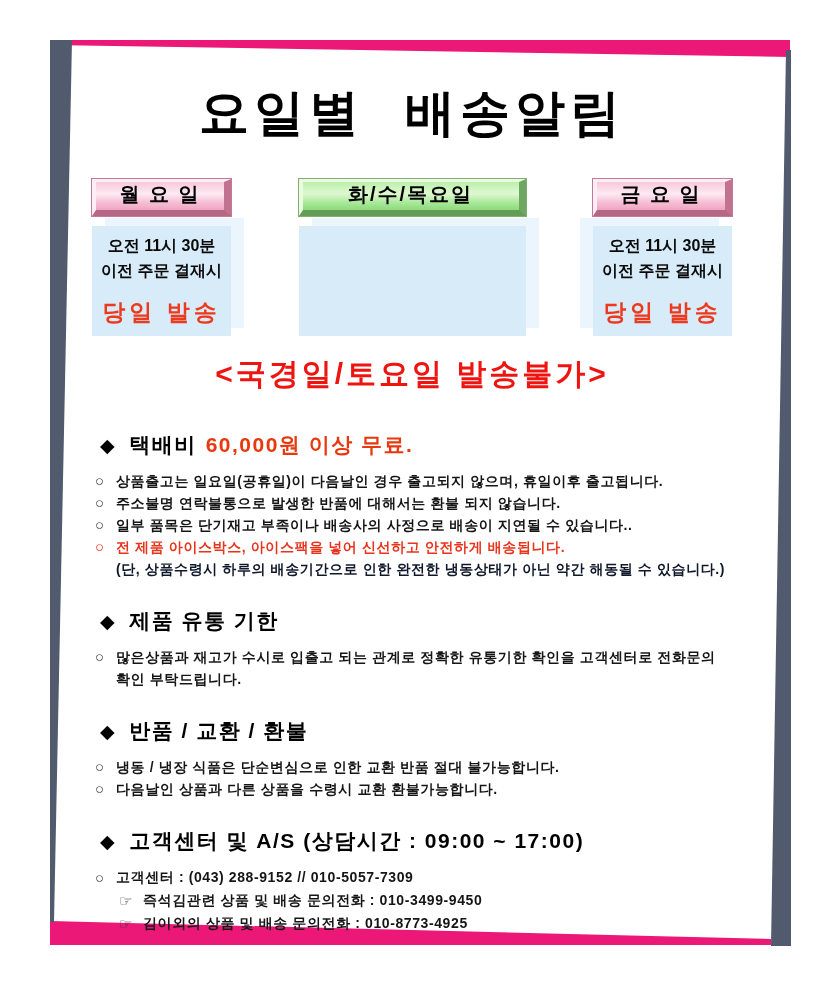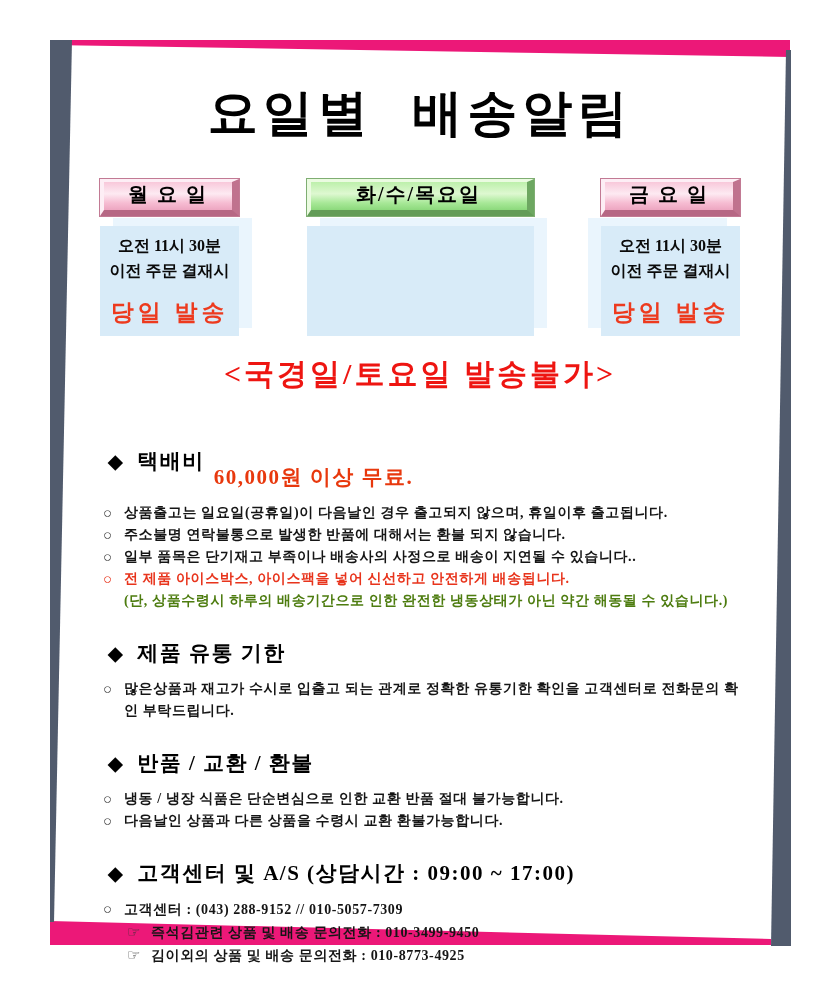--- a/index.html
+++ b/index.html
@@ -1,21 +1,21 @@
 <!DOCTYPE html>
 <html><head>
 <meta charset="utf-8">
 <style>
   html,body{margin:0;padding:0;background:#fff;}
   body{
     width:840px;height:1000px;position:relative;overflow:hidden;
     font-family:"Liberation Sans","DejaVu Sans",sans-serif;color:#111;
   }
   .frame-svg{position:absolute;left:0;top:0;width:840px;height:1000px;z-index:0;}
-  .content{position:absolute;left:100px;top:0;width:640px;z-index:1;font-family:Liberation Serif, serif;}
+  .content{position:absolute;left:92px;top:0;width:640px;z-index:1;}
 
   
   .page-title{
     margin:80px 0 0 0;text-align:center;font-size:50px;font-weight:800;
     letter-spacing:5px;word-spacing:22px;color:#000;
   }
 
   
   .columns{margin-top:32px;display:flex;justify-content:space-between;}
   .col{width:139px;}
@@ -54,30 +54,30 @@
   }
 
   
   .sections{margin-top:36px;}
   .sec{margin-bottom:27px;}
   .sec-head{
     display:flex;align-items:center;font-size:21px;font-weight:800;
     letter-spacing:1.5px;padding-left:8px;margin-bottom:11px;color:#000;
   }
   .sec-head .diamond{font-size:19px;margin-right:13px;color:#000;}
-  .sec-head .red{color:#e8380d;margin-left:9px;margin-top:32px;}
+  .sec-head .red{color:#e8380d;margin-left:9px;}
   .item{
     display:flex;align-items:flex-start;padding-left:3px;
     font-size:14px;font-weight:600;letter-spacing:0.6px;line-height:22px;color:#151515;
   }
   .item .bullet{flex:0 0 21px;font-size:15px;color:#444;font-weight:400;}
   .item .txt{flex:1;}
   .item.red{color:#e8341c;}
   .item.red .bullet{color:#e8341c;}
-  .item.note{padding-left:24px;color:#4d7c0f;align-items:center;}
+  .item.note{padding-left:24px;color:#0f172a;align-items:center;}
   .item.hand{padding-left:27px;}
   .item.hand .bullet{flex:0 0 24px;color:#333;}
   .sec.contact .item{line-height:23px;font-weight:700;}
 </style>
 </head>
 <body>
 
 <svg class="frame-svg" viewBox="0 0 840 1000" xmlns="http://www.w3.org/2000/svg">
   <polygon points="50,40 790,40 790,57 50,45" fill="#ec1878"></polygon>
   <polygon points="50,921 771,939 771,945 50,945" fill="#ec1878"></polygon>

